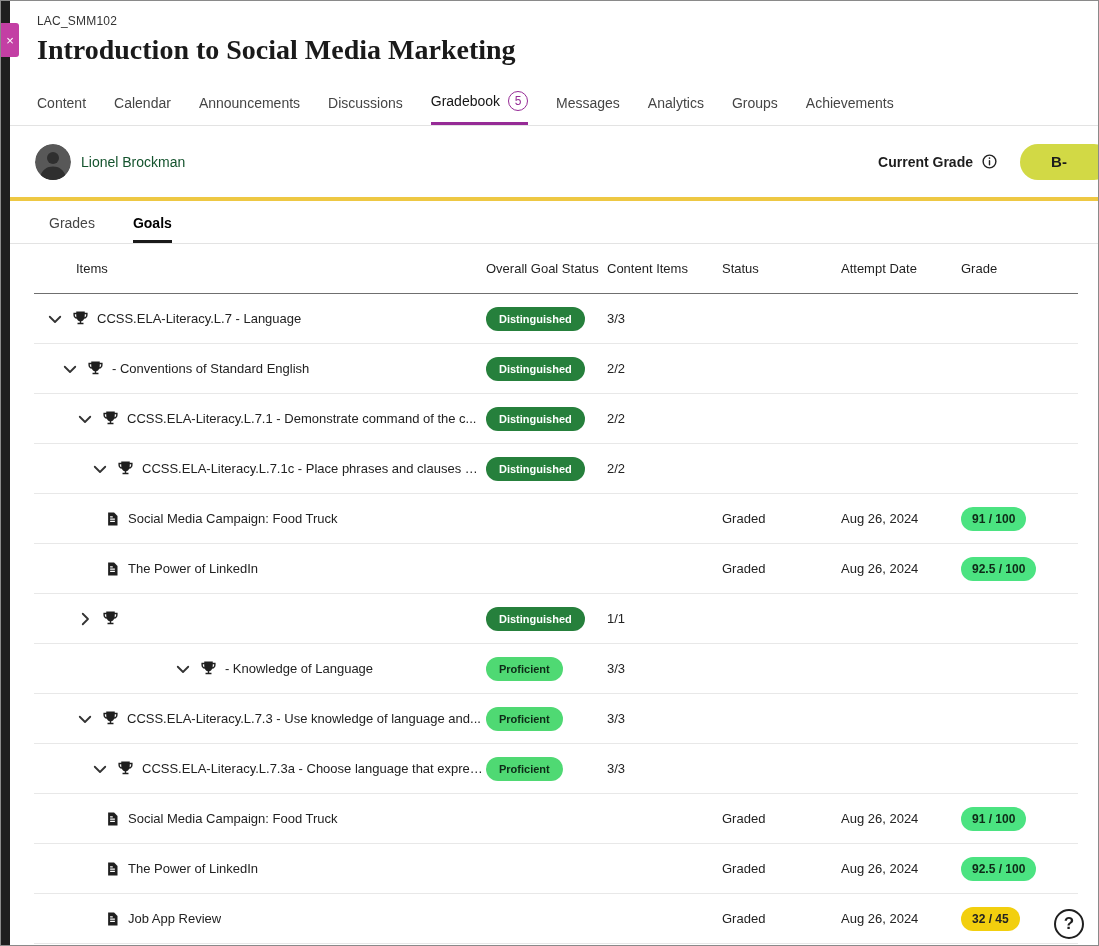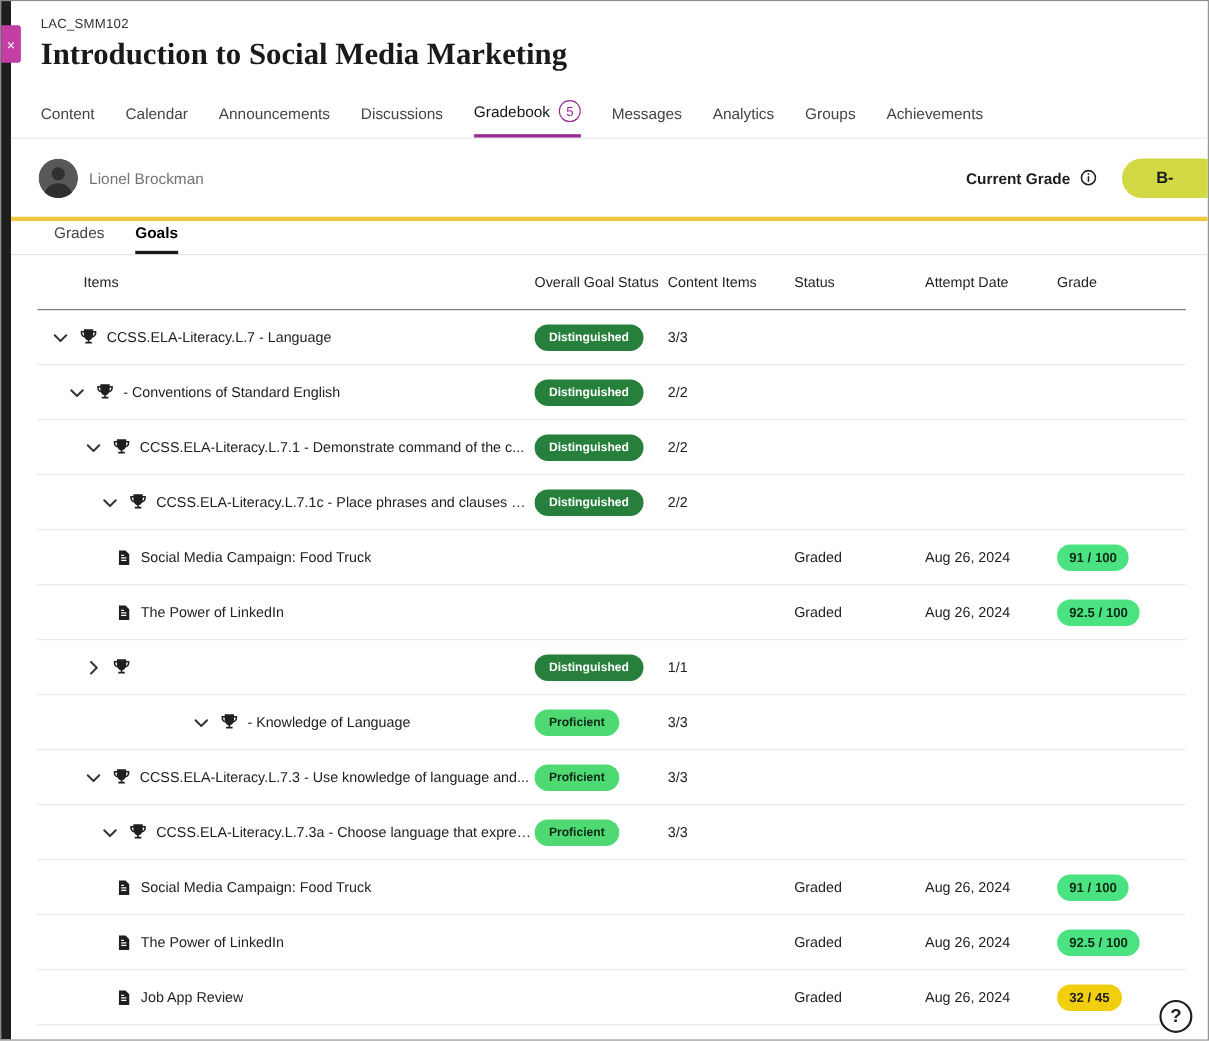--- a/index.html
+++ b/index.html
@@ -26,33 +26,33 @@
   .tab { font-size:14px; color:#454545; padding:4px 0 14px; cursor:pointer; display:flex; align-items:center; }
   .tab.active { color:#151515; border-bottom:3px solid var(--accent-purple); padding-bottom:11px; }
   .tab-badge {
     width:20px; height:20px; margin-left:8px; border:1px solid var(--accent-purple); border-radius:50%;
     color:var(--accent-purple); font-size:12px; display:flex; align-items:center; justify-content:center;
   }
 
   .student-bar { display:flex; align-items:center; height:71px; padding-left:25px; }
   .avatar { width:36px; height:36px; border-radius:50%; overflow:hidden; flex:none; display:block; }
   .avatar svg { width:36px; height:36px; display:block; }
-  .student-name { margin-left:10px; font-size:14px; color:#737373; }
+  .student-name { margin-left:10px; font-size:14px; color:#14532d; }
   .grade-right { margin-left:auto; display:flex; align-items:center; }
   .cg-label { font-size:14px; font-weight:bold; color:#1d1d1d; }
   .icon.info { width:17px; height:17px; margin-left:8px; color:#222; cursor:pointer; }
   .icon.info svg { width:17px; height:17px; display:block; }
   .current-grade-pill {
     margin-left:22px; margin-right:-14px; min-width:92px; height:36px; border-radius:18px;
     background:var(--current-grade); display:flex; align-items:center; justify-content:center;
     font-size:15px; font-weight:bold; color:#1c1c1c; padding-right:14px;
   }
   .yellow-divider { height:4px; background:var(--divider-yellow); }
 
-  .subtabs { display:flex; gap:28px; padding:2px 0 0 39px; border-bottom:1px solid #e3e3e3; }
+  .subtabs { display:flex; gap:38px; padding:14px 0 0 39px; border-bottom:1px solid #e3e3e3; }
   .subtab { font-size:14px; color:#454545; padding-bottom:12px; cursor:pointer; }
   .subtab.active { color:#000000; font-weight:bold; border-bottom:3px solid #1a1a1a; padding-bottom:9px; }
 
   .table { padding:0 20px 0 24px; }
   .grid-cols { display:grid; grid-template-columns:minmax(0,1fr) 121px 115px 119px 120px 117px; align-items:center; }
   .thead { height:50px; border-bottom:1px solid #6f6f6f; font-size:13px; color:#1f1f1f; }
   .thead .cell:first-child { padding-left:42px; }
   .trow { height:50px; border-bottom:1px solid #e8e8e8; font-size:13px; color:#222; }
   .cell { min-width:0; }
   .items-cell { display:flex; align-items:center; gap:8px; white-space:nowrap; overflow:hidden; }

